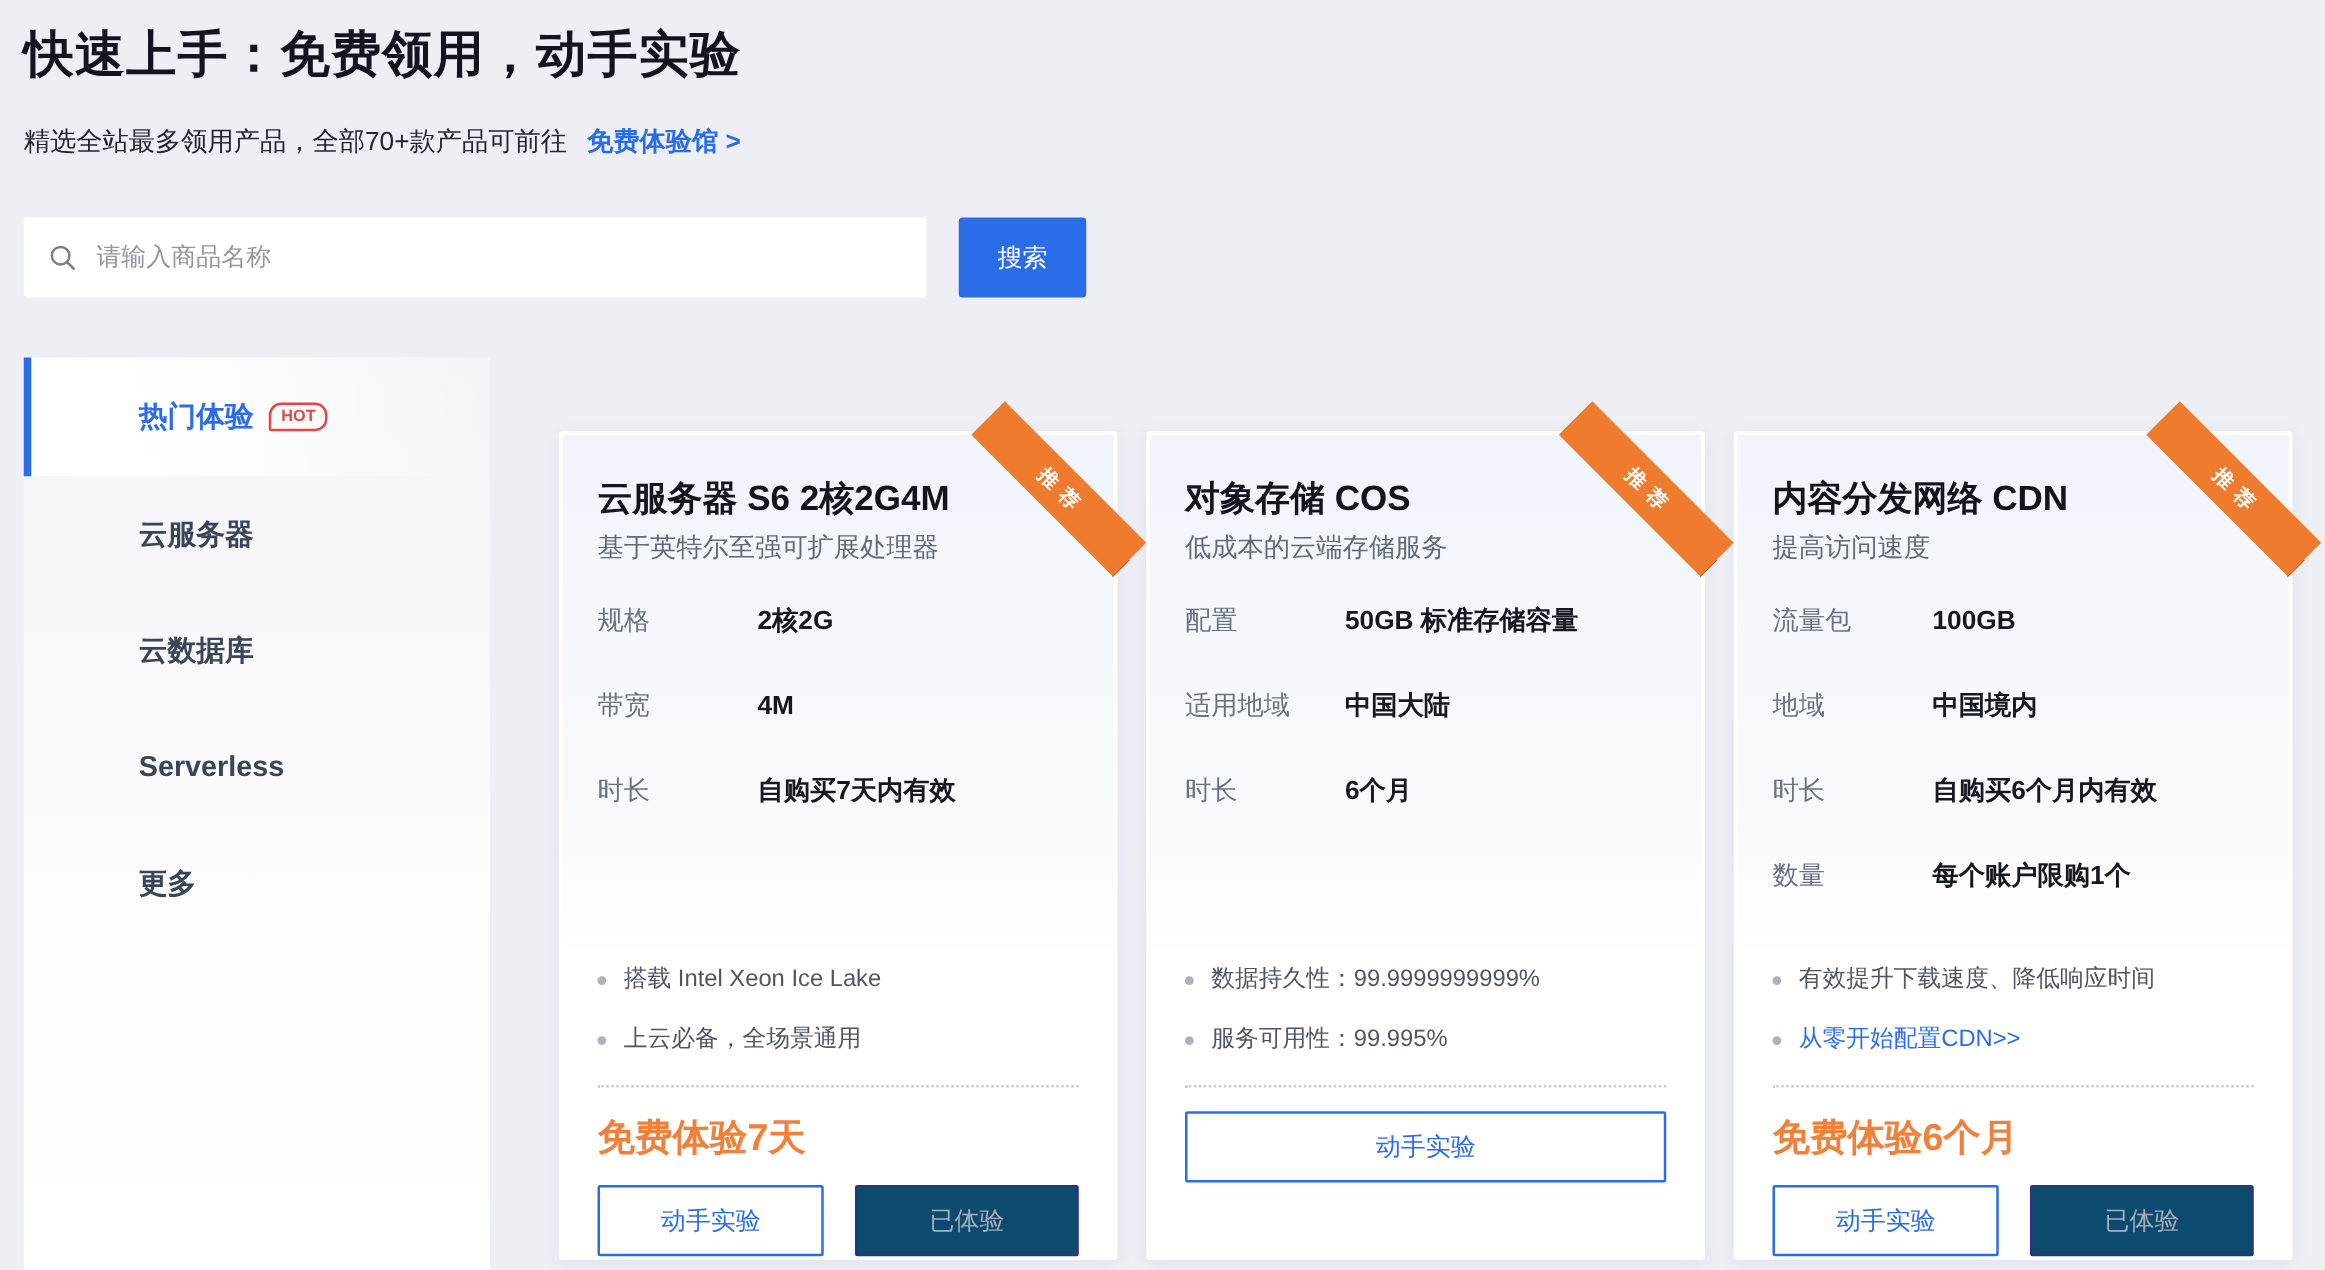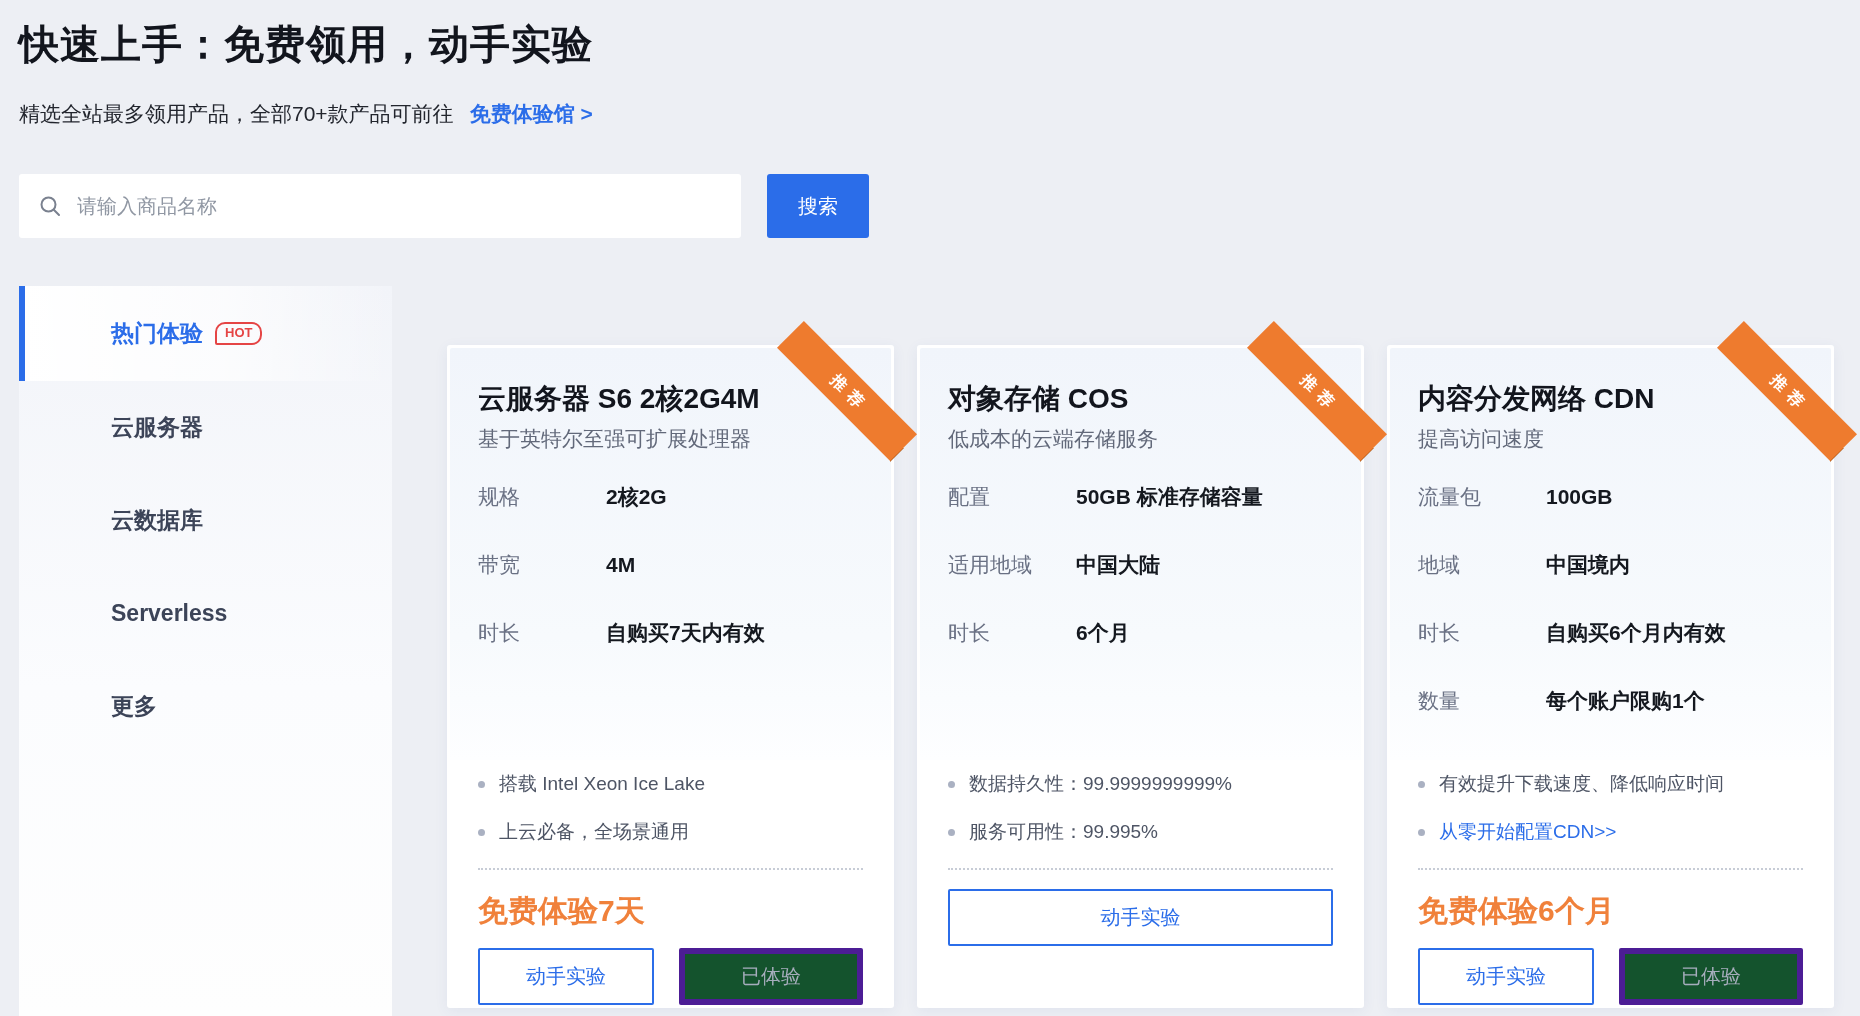--- a/index.html
+++ b/index.html
@@ -52,21 +52,21 @@
   .card-bottom { flex:1; padding:12px 28px 0; background:#fff; border-radius:0 0 2px 2px; }
   .bullet { display:flex; font-size:19px; color:#4e5565; margin-bottom:24px; line-height:24px; }
   .bullet-dot { width:7px; height:7px; border-radius:50%; background:#aab1c2; margin-right:14px; flex-shrink:0; align-self:center; }
   .bullet-link { color:#2b6de9 !important; cursor:pointer; }
   .divider { border-top:2px dotted #c7ccd6; margin-top:19px; }
   .offer { margin-top:23px; font-size:30px; font-weight:700; color:#f0813b; line-height:36px; }
   .btn-row { margin-top:19px; display:flex; gap:25px; }
   .btn { flex:1; height:57px; font-size:20px; display:flex; align-items:center; justify-content:center; border-radius:2px; cursor:pointer; font-family:inherit; }
   .btn-outline { background:#fff; border:2px solid #2b6de9; color:#2b6de9; }
   .btn-solid { background:#2b6de9; border:none; color:#fff; }
-  .btn-disabled { background:#14532d; border:6px solid #4c1d95; color:#a6adbc; cursor:default; }
+  .btn-disabled { background:#0c4a6e; border:1px solid #4c1d95; color:#a6adbc; cursor:default; }
 
   .ribbon { position:absolute; top:24px; right:-36px; width:160px; height:38px; z-index:5;
     background:#ee7b2e; transform:rotate(45deg);
     display:flex; align-items:center; justify-content:center;
     color:#fff; font-size:16px; font-weight:600; letter-spacing:7px; text-indent:7px;
   }
   .ribbon-fold { position:absolute; right:-13px; top:100px; width:0; height:0; z-index:4;
     border-top:14px solid #a9520f; border-right:14px solid transparent;
   }
 </style>

